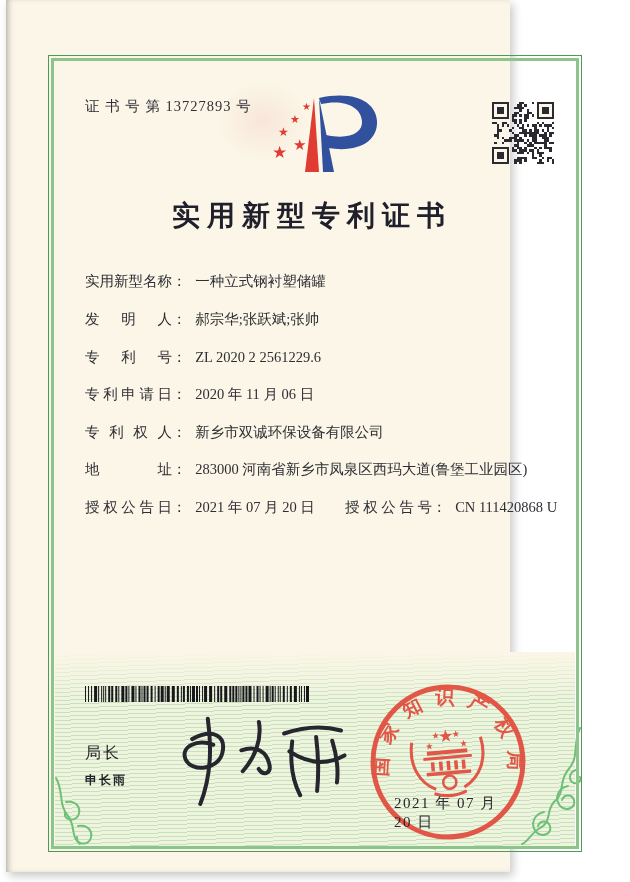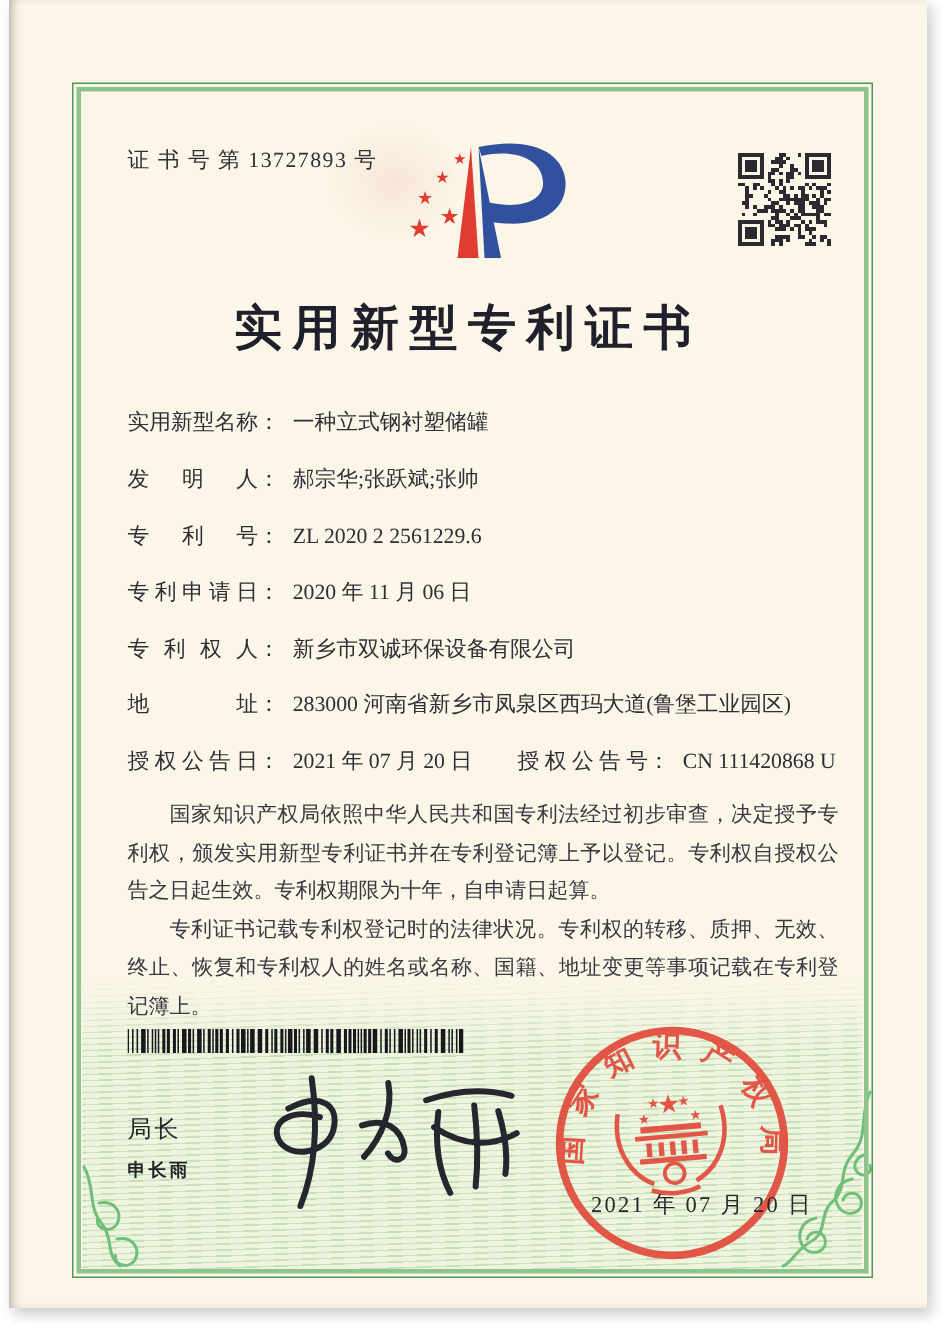--- a/index.html
+++ b/index.html
@@ -3,36 +3,36 @@
 <meta charset="utf-8">
 <style>
   :root{
     --paper:#fbf6e7; --ink:#2b2b33; --seal-red:#e24a3b; --logo-red:#e03c31;
     --logo-blue:#31519f; --frame-green:#8cc48c; --frame-green-dark:#4d9a58;
     --flourish-green:#6fbf78;
   }
   *{margin:0;padding:0;box-sizing:border-box;}
   html,body{width:630px;height:882px;background:#ffffff;overflow:hidden;
     font-family:"Liberation Serif","DejaVu Serif",serif;color:var(--ink);}
-  .paper{position:absolute;left:6px;top:0;width:612px;height:872px;background:var(--paper);
+  .paper{position:absolute;left:6px;top:0;width:504px;height:872px;background:var(--paper);
     box-shadow:inset 5px 0 7px -4px rgba(70,70,70,.5), 3px 4px 9px rgba(0,0,0,.22);}
   .frame{position:absolute;left:42px;top:55px;width:534px;height:797px;
     border:1.5px solid var(--frame-green-dark);z-index:3;pointer-events:none;}
   .frame::after{content:"";position:absolute;inset:2px;border:3.5px solid var(--frame-green);}
   .green-zone{position:absolute;left:49px;top:652px;width:520px;height:194px;z-index:1;
     background-color:#eef4de;
     background-image:repeating-linear-gradient(178deg, rgba(120,185,120,.33) 0 1px, rgba(243,248,231,0) 1px 4px);}
   .green-zone::before{content:"";position:absolute;left:0;top:0;right:0;height:48px;
     background:linear-gradient(var(--paper), rgba(251,246,231,0));}
   .abs{position:absolute;z-index:5;}
   .cert-no{left:79px;top:97px;font-size:14.5px;letter-spacing:1px;color:#2f2f38;}
   .logo{left:264px;top:90px;width:140px;height:95px;}
   .logo .star{position:absolute;color:var(--logo-red);line-height:1;}
   .qr{left:486px;top:102px;width:62px;height:62px;}
-  .title{left:0;top:197px;width:612px;text-align:center;font-size:32px;font-weight:700;
+  .title{left:0;top:197px;width:612px;text-align:center;font-size:28px;font-weight:700;
     letter-spacing:7px;color:#20202c;}
   .field{left:79px;width:482px;height:22px;font-size:14.5px;white-space:nowrap;color:#2e2e35;}
   .f-label{display:inline-block;width:87px;text-align:justify;text-align-last:justify;vertical-align:top;}
   .f-value{margin-left:5px;}
   .pair2{position:absolute;left:260px;top:0;}
   .paras{left:79px;top:531px;width:474px;font-size:14px;line-height:25.5px;color:#38383f;
     text-align:justify;}
   .paras p{text-indent:2em;}
   .barcode{left:79px;top:686px;width:224px;height:16px;z-index:5;}
   .signer-title{left:79px;top:743px;font-size:16px;letter-spacing:2px;color:#232329;z-index:5;}
@@ -297,24 +297,20 @@
   </div>
   <div class="abs field" style="top:498px">
     <span class="f-label">授权公告日</span><span>：</span>
     <span class="f-value">2021 年 07 月 20 日</span>
     <span class="pair2">
       <span class="f-label">授权公告号</span><span>：</span>
       <span class="f-value">CN 111420868 U</span>
     </span>
   </div>
 
-  <div class="abs paras">
-    <p>国家知识产权局依照中华人民共和国专利法经过初步审查，决定授予专利权，颁发实用新型专利证书并在专利登记簿上予以登记。专利权自授权公告之日起生效。专利权期限为十年，自申请日起算。</p>
-    <p>专利证书记载专利权登记时的法律状况。专利权的转移、质押、无效、终止、恢复和专利权人的姓名或名称、国籍、地址变更等事项记载在专利登记簿上。</p>
-  </div>
 
   <div class="abs barcode">
     <svg id="bc" width="224" height="16" viewBox="0 0 222 15" preserveAspectRatio="none">
         <rect x="0" y="0" width="1" height="15" fill="#17171c"></rect>
         <rect x="3" y="0" width="1" height="15" fill="#17171c"></rect>
         <rect x="6" y="0" width="1" height="15" fill="#17171c"></rect>
         <rect x="9" y="0" width="3" height="15" fill="#17171c"></rect>
         <rect x="13" y="0" width="1" height="15" fill="#17171c"></rect>
         <rect x="16" y="0" width="1" height="15" fill="#17171c"></rect>
         <rect x="18" y="0" width="1" height="15" fill="#17171c"></rect>

